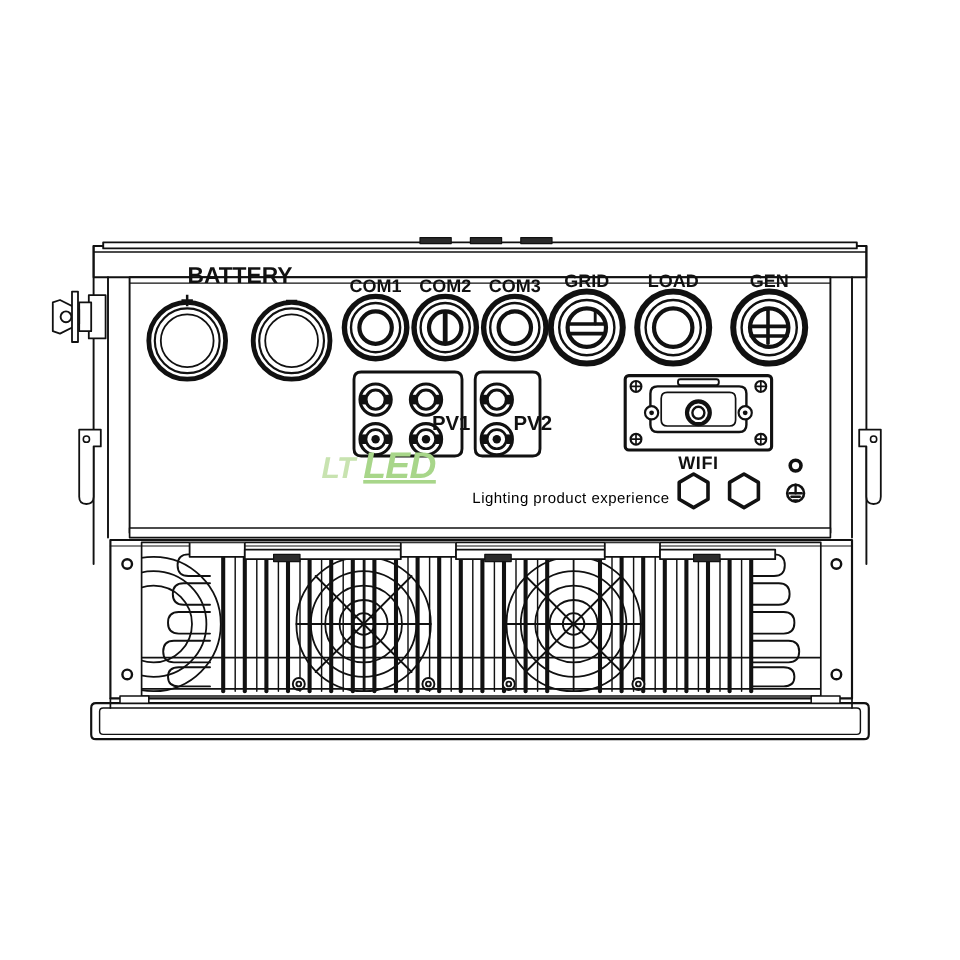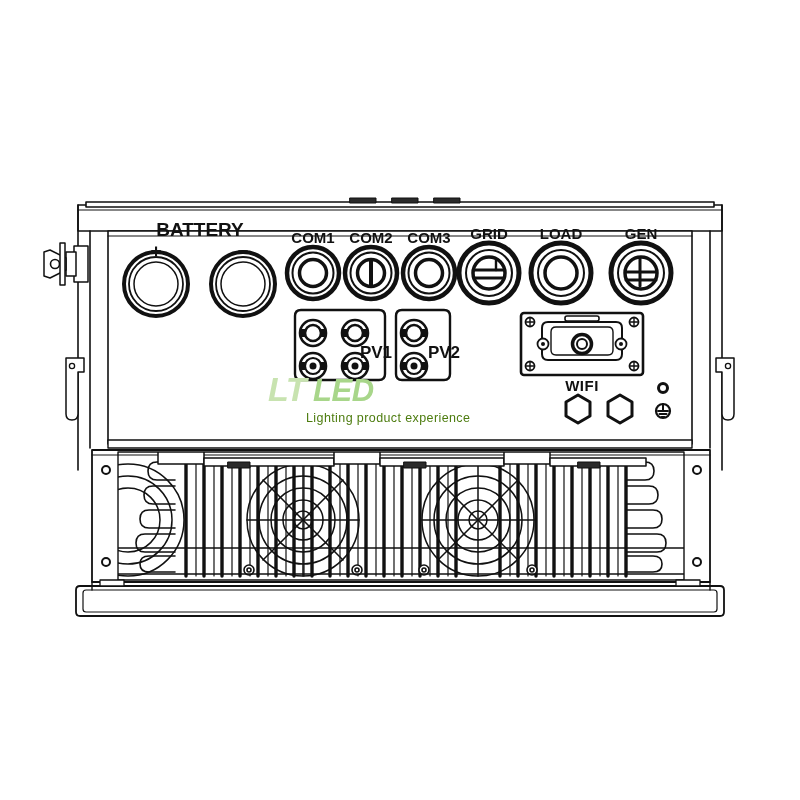--- a/index.html
+++ b/index.html
@@ -22,28 +22,28 @@
     width: 290px; height: 58px;
     pointer-events: none;
   }
   .wm-row1 {
     display: flex; align-items: baseline;
     font-weight: bold; font-style: italic;
     font-size: 31px; letter-spacing: -0.5px;
     line-height: 1;
   }
   .wm-lt {
-    color: #c8e3b0; font-size: 34px; font-weight: bold;
+    color: #c8e3b0; font-size: 25px; font-weight: bold;
     margin-right: 3px; font-style: italic;
   }
   .wm-div { color: #9a9a9a; }
-  .wm-led { color: #a8d68a; margin-left: 4px; }
+  .wm-led { color: #a8d68a; margin-left: 4px; text-decoration: underline; }
   .wm-row2 {
     margin-top: 5px; margin-left: 38px;
-    color: #4d7c0f; font-size: 12.5px; letter-spacing: 0.4px;
+    color: #000000; font-size: 12.5px; letter-spacing: 0.4px; text-align: right;
   }
 </style>
 </head>
 <body>
 
 <div id="stage">
 
   <svg id="drawing" viewBox="0 0 800 800" width="800" height="800">
     <defs>
 

